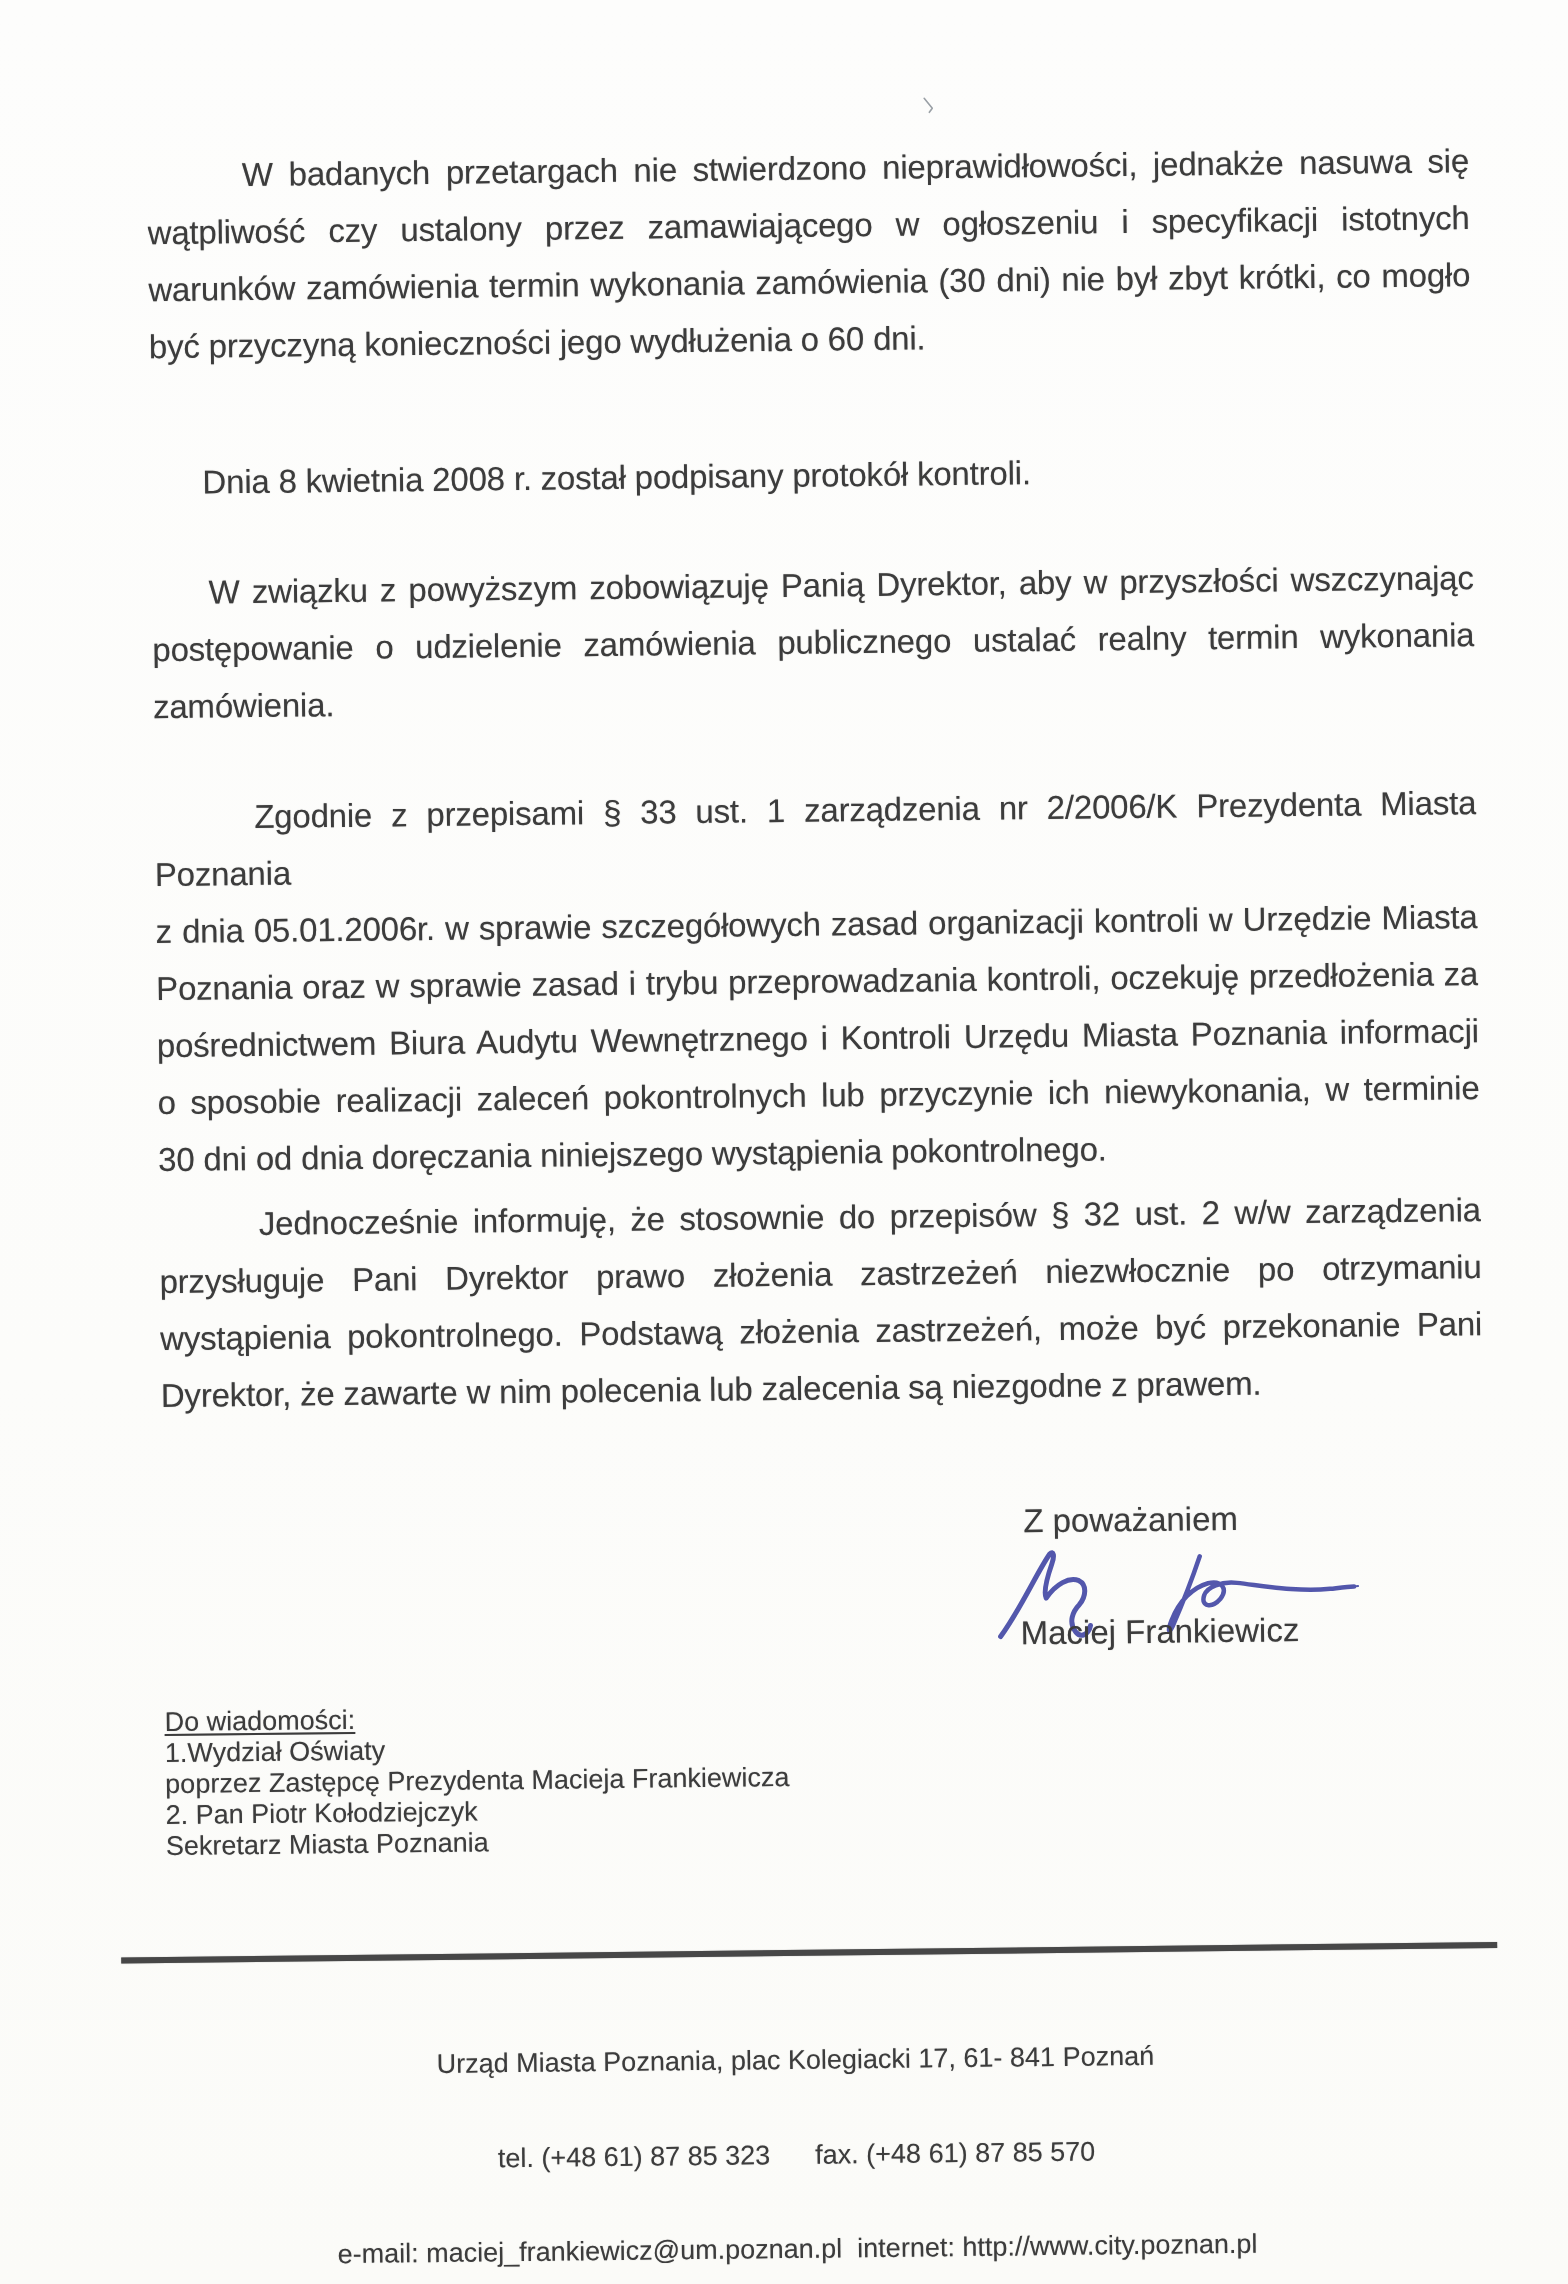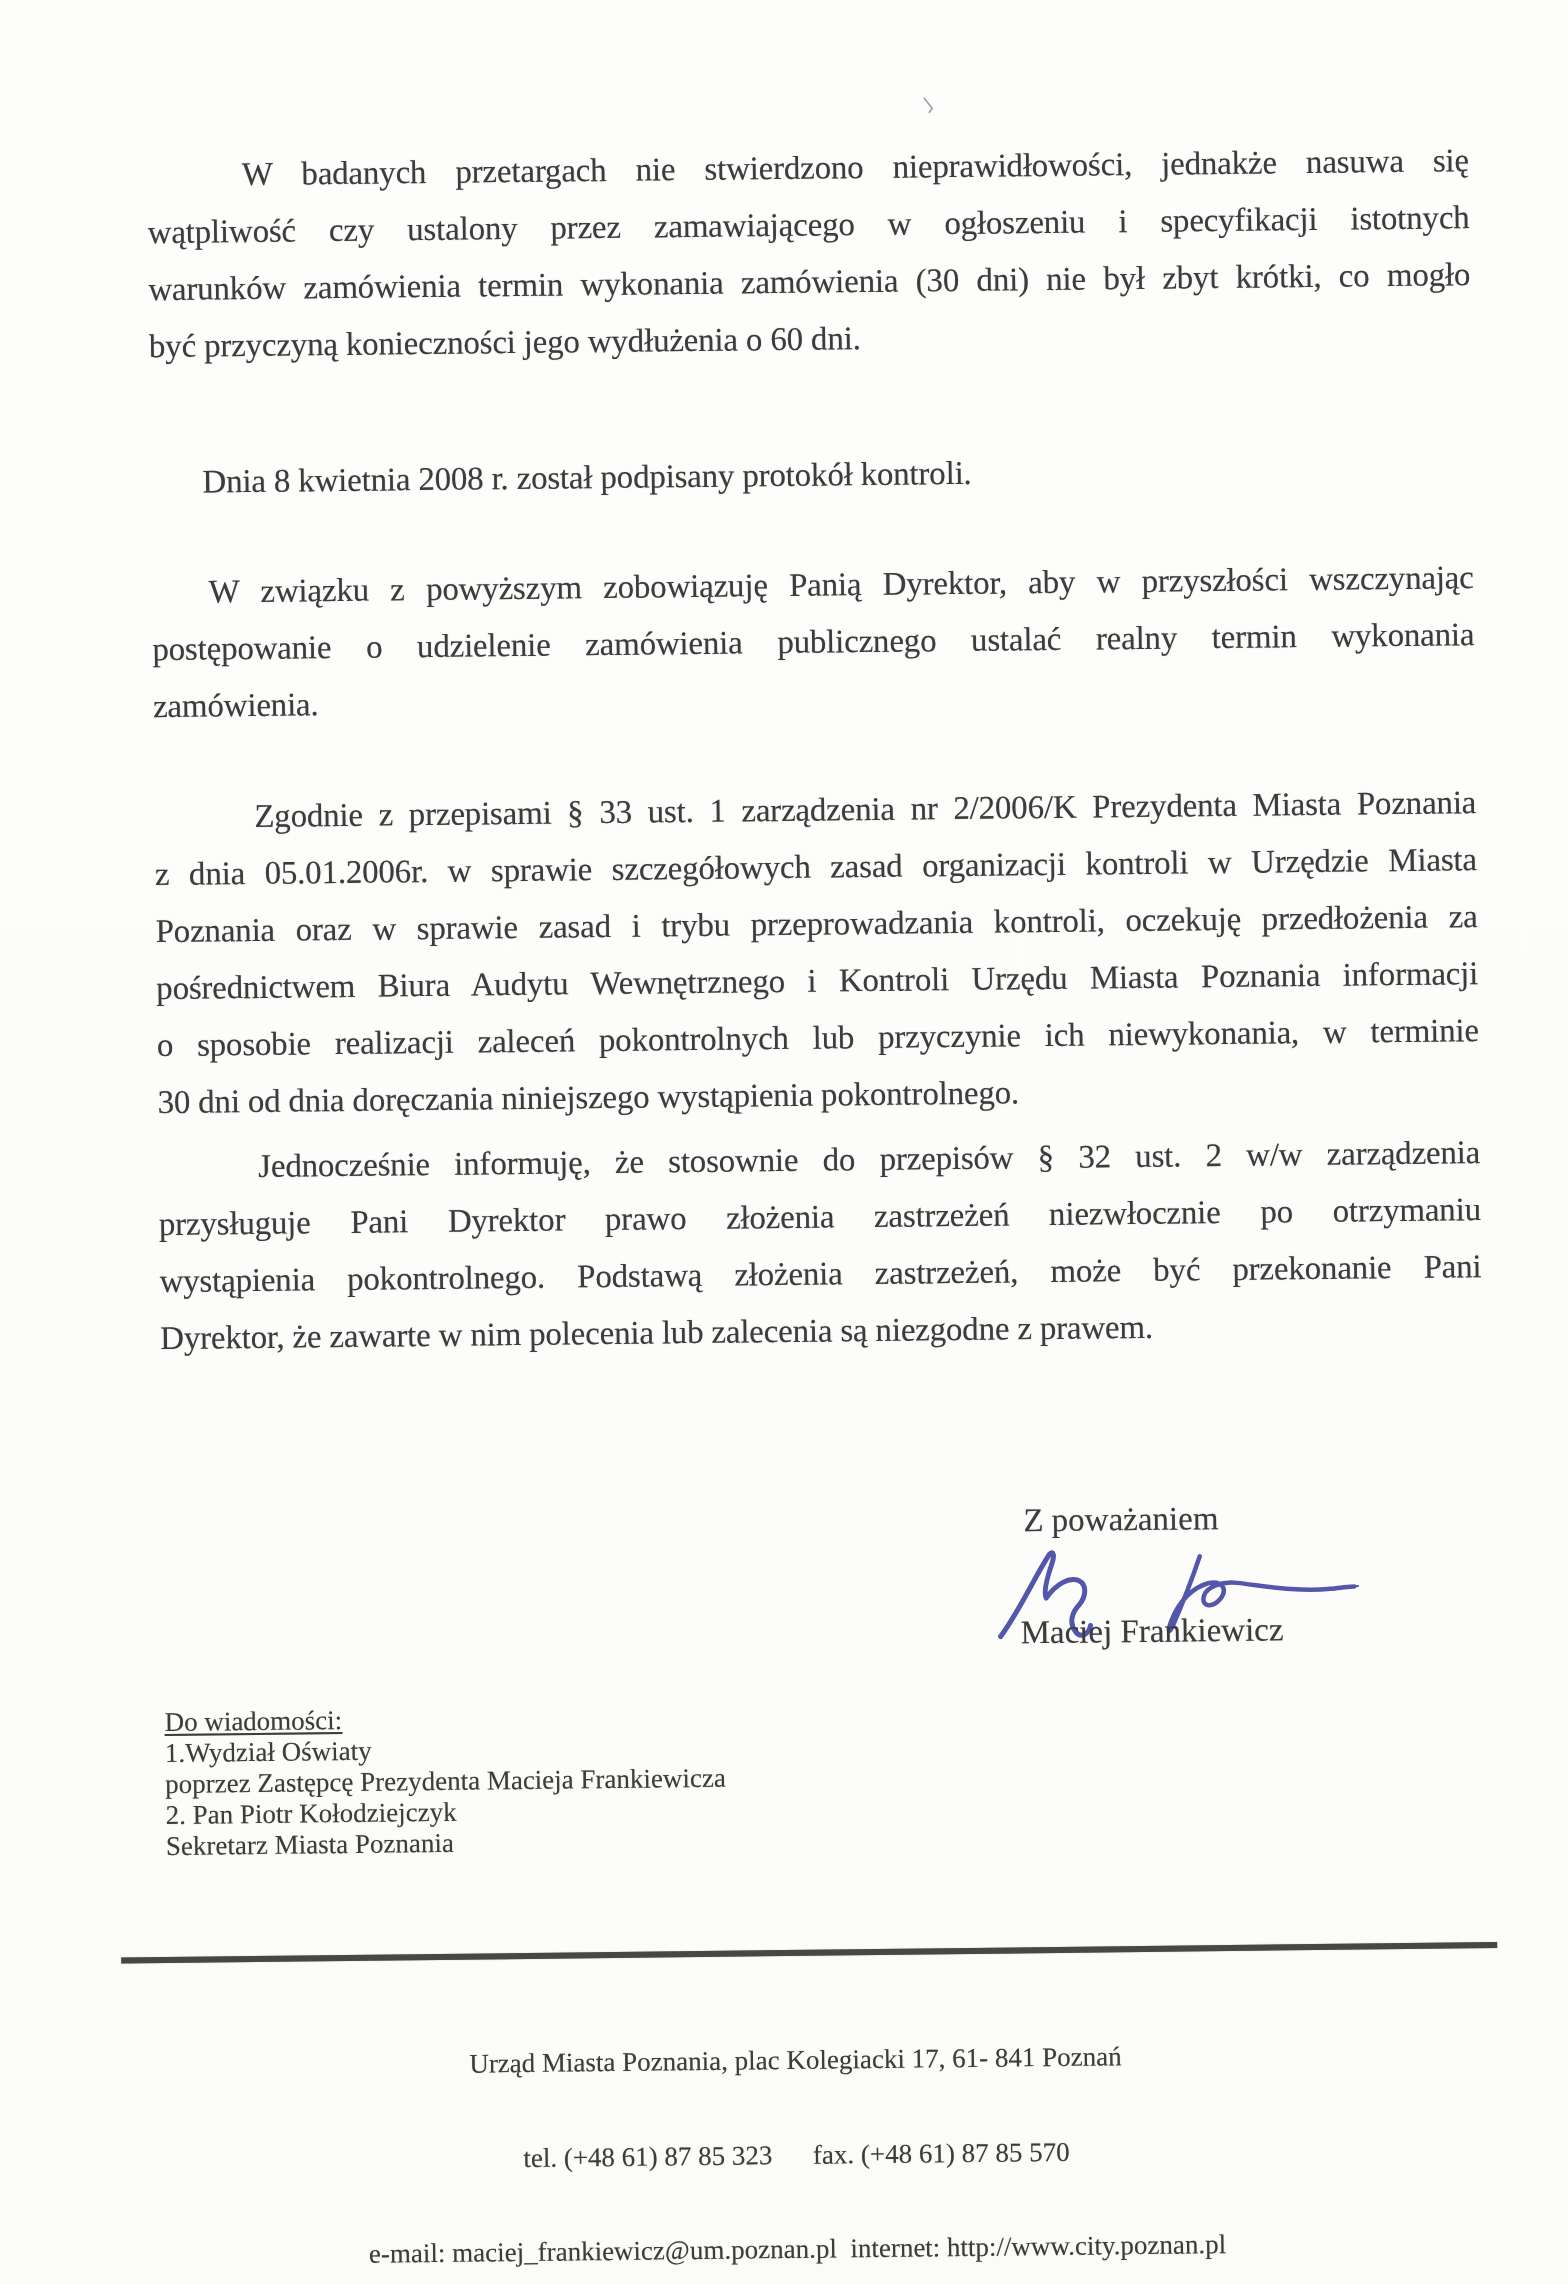--- a/index.html
+++ b/index.html
@@ -7,21 +7,21 @@
     padding: 0;
     width: 1568px;
     height: 2284px;
     overflow: hidden;
     background: #fdfdfb;
   }
   .page {
     position: absolute;
     inset: 0;
     background: linear-gradient(180deg, #fdfdfc 0%, #fcfcfa 60%, #fbfbf8 100%);
-    font-family: Liberation Serif, serif;
+    font-family: Liberation Sans, sans-serif;
     color: #3c3c3c;
   }
   
   .rot {
     position: absolute;
     inset: 0;
     transform: rotate(-0.65deg);
   }
   .body-text {
     position: absolute;

